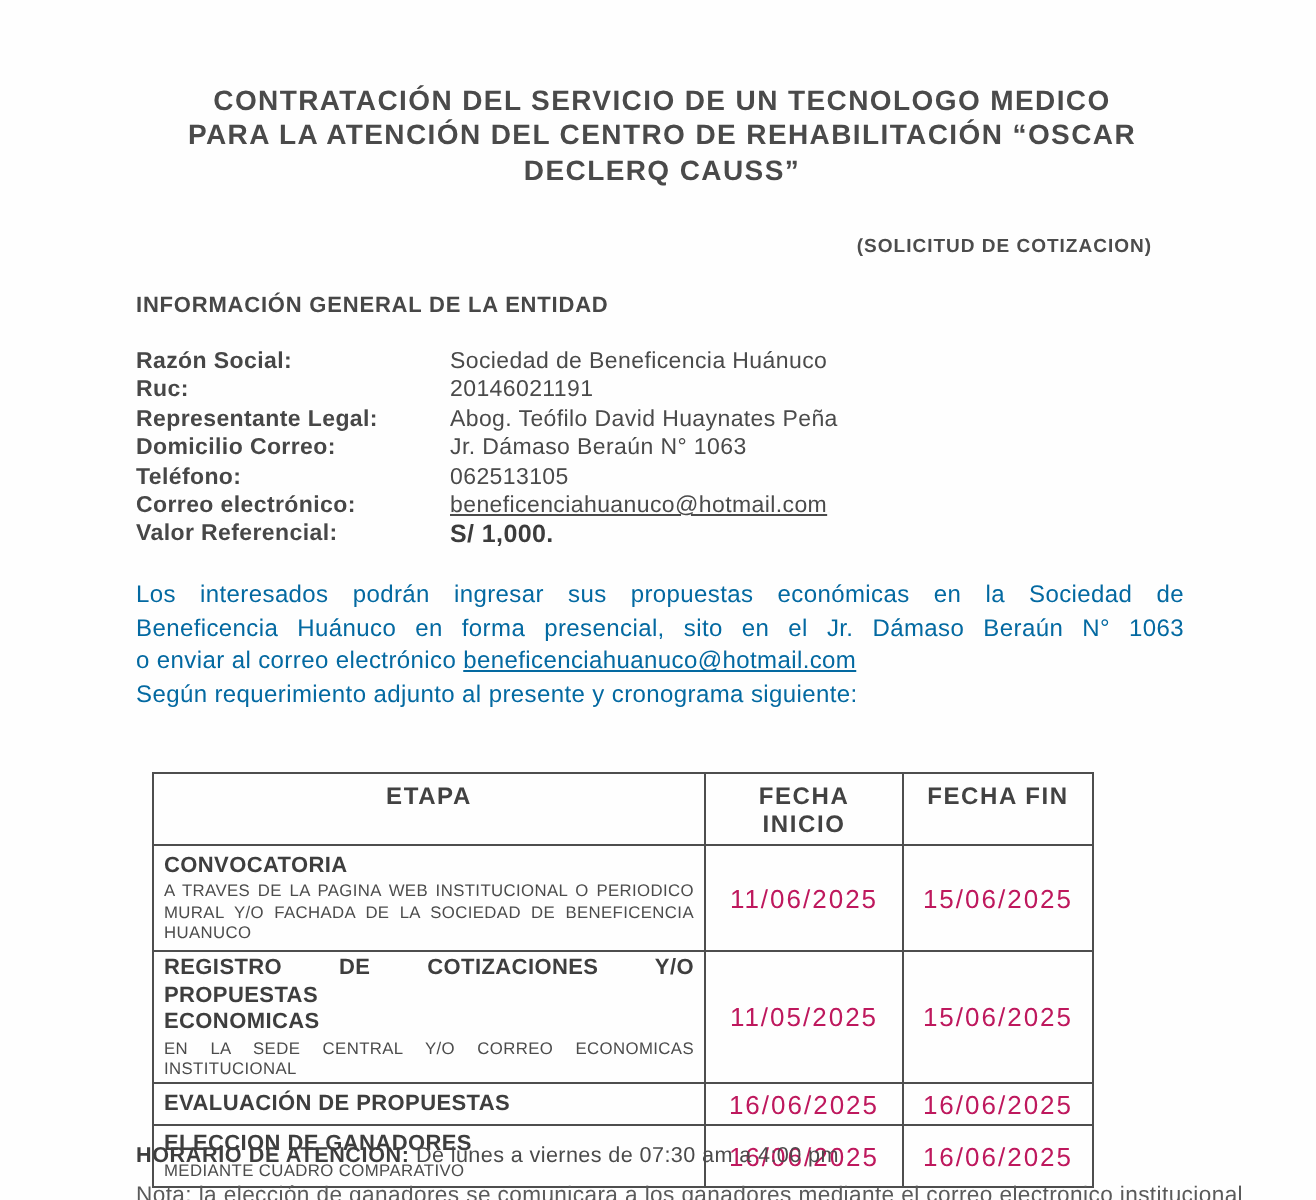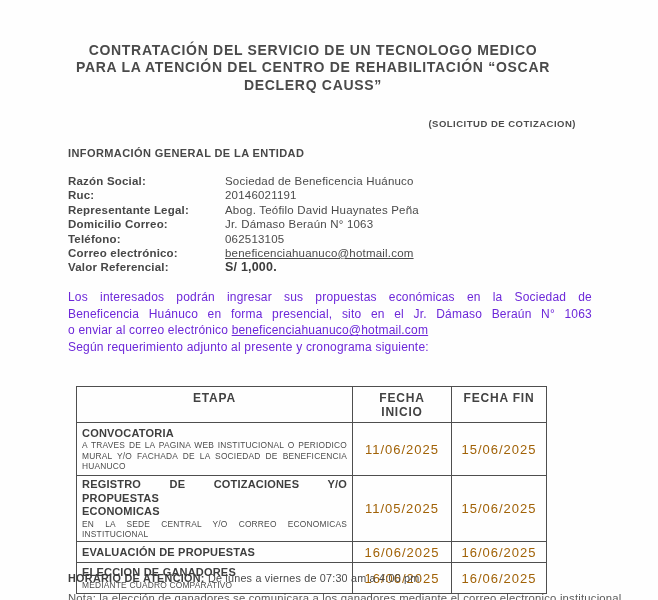--- a/index.html
+++ b/index.html
@@ -9,21 +9,21 @@
     background:#fefefe;
     overflow:hidden;
     font-family:"Liberation Sans", sans-serif;
     color:#414141;
     margin:0 auto;
   }
   .nowrap{white-space:nowrap;}
 
   
   .title{
-    position:absolute;top:42px;left:56px;width:514px;
+    position:absolute;top:42px;left:74px;width:514px;
     text-align:center;font-weight:bold;font-size:14px;line-height:17.3px;
     letter-spacing:0.7px;color:#4a4a4a;
   }
   .subtitle{
     position:absolute;top:118px;left:62px;width:514px;
     text-align:right;font-weight:bold;font-size:9.5px;letter-spacing:0.5px;color:#4c4c4c;
   }
   .section-heading{
     position:absolute;top:147px;left:68px;
     font-weight:bold;font-size:11px;letter-spacing:0.4px;color:#474747;
@@ -36,21 +36,21 @@
   }
   .info-row{display:flex;height:14.4px;line-height:14.4px;align-items:flex-start;}
   .info-label{width:157px;font-weight:bold;color:#474747;letter-spacing:0.2px;flex:none;}
   .info-value{color:#4a4a4a;letter-spacing:0.2px;}
   .info-value.email{text-decoration:underline;}
   .info-value.ref-value{font-weight:bold;font-size:12.5px;color:#3c3c3c;}
 
   
   .paragraph{
     position:absolute;top:289px;left:68px;width:524px;
-    font-size:12px;line-height:16.6px;color:#6d28d9;letter-spacing:0.2px;
+    font-size:12px;line-height:16.6px;color:#0369a1;letter-spacing:0.2px;
   }
   .jline{text-align:justify;text-align-last:justify;}
   .paragraph .email{text-decoration:underline;}
   .paragraph .line4{margin-top:0;}
 
   
   .schedule{
     position:absolute;top:386px;left:76px;
     border-collapse:collapse;table-layout:fixed;width:470px;
     color:#454545;
@@ -70,21 +70,21 @@
     text-align:center;color:#424242;padding-top:4px;
     height:29px;
   }
   .th-wrap{width:60px;margin:0 auto;line-height:14px;}
   .stage-cell{vertical-align:top;padding-top:2px;}
   .stage-title{font-weight:bold;font-size:11px;line-height:13.5px;letter-spacing:0.2px;color:#3e3e3e;}
   .stage-title.jline{text-align:justify;text-align-last:justify;}
   .stage-detail{font-size:8.4px;line-height:10.4px;letter-spacing:0.2px;color:#4c4c4c;}
   .stage-detail.jline{text-align:justify;text-align-last:justify;}
   .date-cell{
-    text-align:center;font-size:13px;letter-spacing:1px;color:#a16207;
+    text-align:center;font-size:13px;letter-spacing:1px;color:#be185d;
     white-space:nowrap;
   }
   tr.r1 td{height:48px;}
   tr.r2 td{height:47px;}
   tr.r3 td{height:16px;}
   tr.r3 td.stage-cell{padding-top:1px;padding-bottom:1px;}
   tr.r4 td{height:26px;}
 
   
   .horario{

